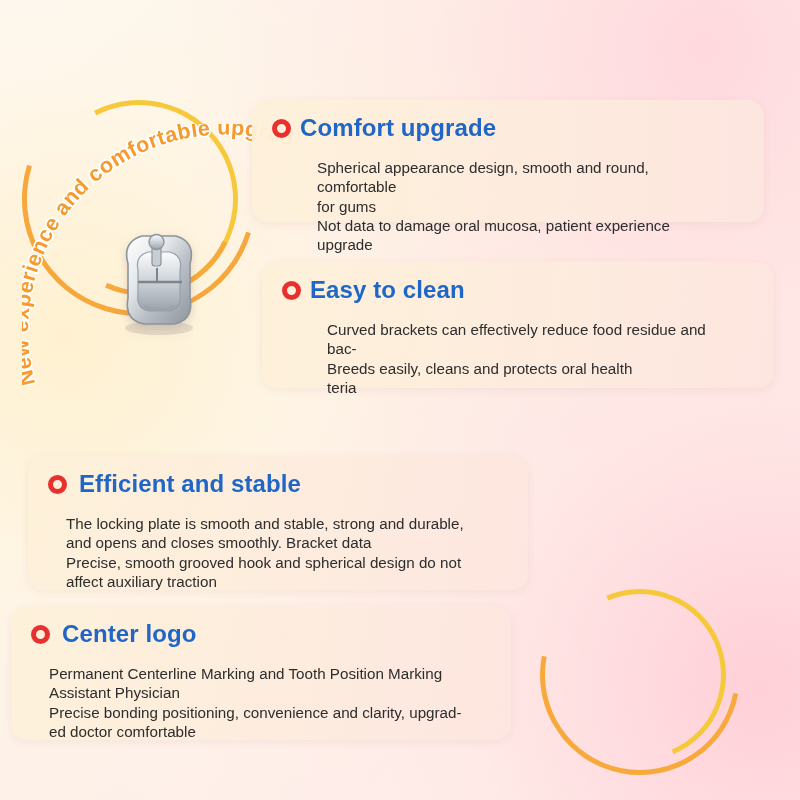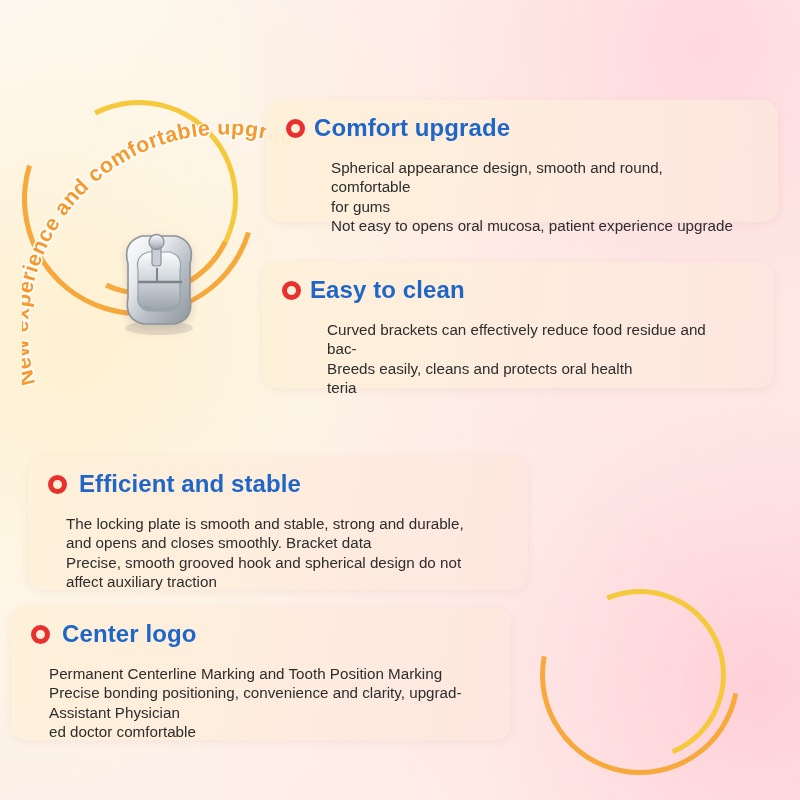--- a/index.html
+++ b/index.html
@@ -123,21 +123,21 @@
 
   
   .card {
     position: absolute;
     box-sizing: border-box;
     border-radius: 16px;
     padding: 14px 20px 16px 20px;
     background: linear-gradient(100deg, rgba(254,241,217,0.95) 0%, rgba(253,236,222,0.93) 55%, rgba(253,230,223,0.9) 100%);
     box-shadow: 0 2px 9px rgba(196,160,150,0.16);
   }
-  #card-1 { left: 266px; top: 100px; width: 512px; height: 122px; }
+  #card-1 { left: 252px; top: 100px; width: 512px; height: 122px; }
   #card-2 { left: 262px; top: 262px; width: 512px; height: 126px; }
   #card-3 { left: 28px;  top: 456px; width: 500px; height: 134px; }
   #card-4 { left: 11px;  top: 606px; width: 500px; height: 134px; }
 
   .card-head {
     display: flex;
     align-items: center;
     gap: 9px;
     margin: 0 0 3px 0;
   }
@@ -220,21 +220,21 @@
   </div>
 
   <div class="card" id="card-1">
     <div class="card-head">
       <span class="dot-icon"></span>
       <span class="card-title">Comfort upgrade</span>
     </div>
     <div class="card-body">
       <span class="line">Spherical appearance design, smooth and round, comfortable</span>
       <span class="line">for gums</span>
-      <span class="line">Not easy to opens oral mucosa, patient experience upgrade</span>
+      <span class="line">Not data to damage oral mucosa, patient experience upgrade</span>
     </div>
   </div>
 
   <div class="card" id="card-2">
     <div class="card-head">
       <span class="dot-icon"></span>
       <span class="card-title">Easy to clean</span>
     </div>
     <div class="card-body">
       <span class="line">Curved brackets can effectively reduce food residue and bac-</span>
@@ -256,19 +256,19 @@
     </div>
   </div>
 
   <div class="card" id="card-4">
     <div class="card-head">
       <span class="dot-icon"></span>
       <span class="card-title">Center logo</span>
     </div>
     <div class="card-body">
       <span class="line">Permanent Centerline Marking and Tooth Position Marking</span>
+      <span class="line">Assistant Physician</span>
       <span class="line">Precise bonding positioning, convenience and clarity, upgrad-</span>
-      <span class="line">Assistant Physician</span>
       <span class="line">ed doctor comfortable</span>
     </div>
   </div>
 
 </div>
 
 </body></html>

